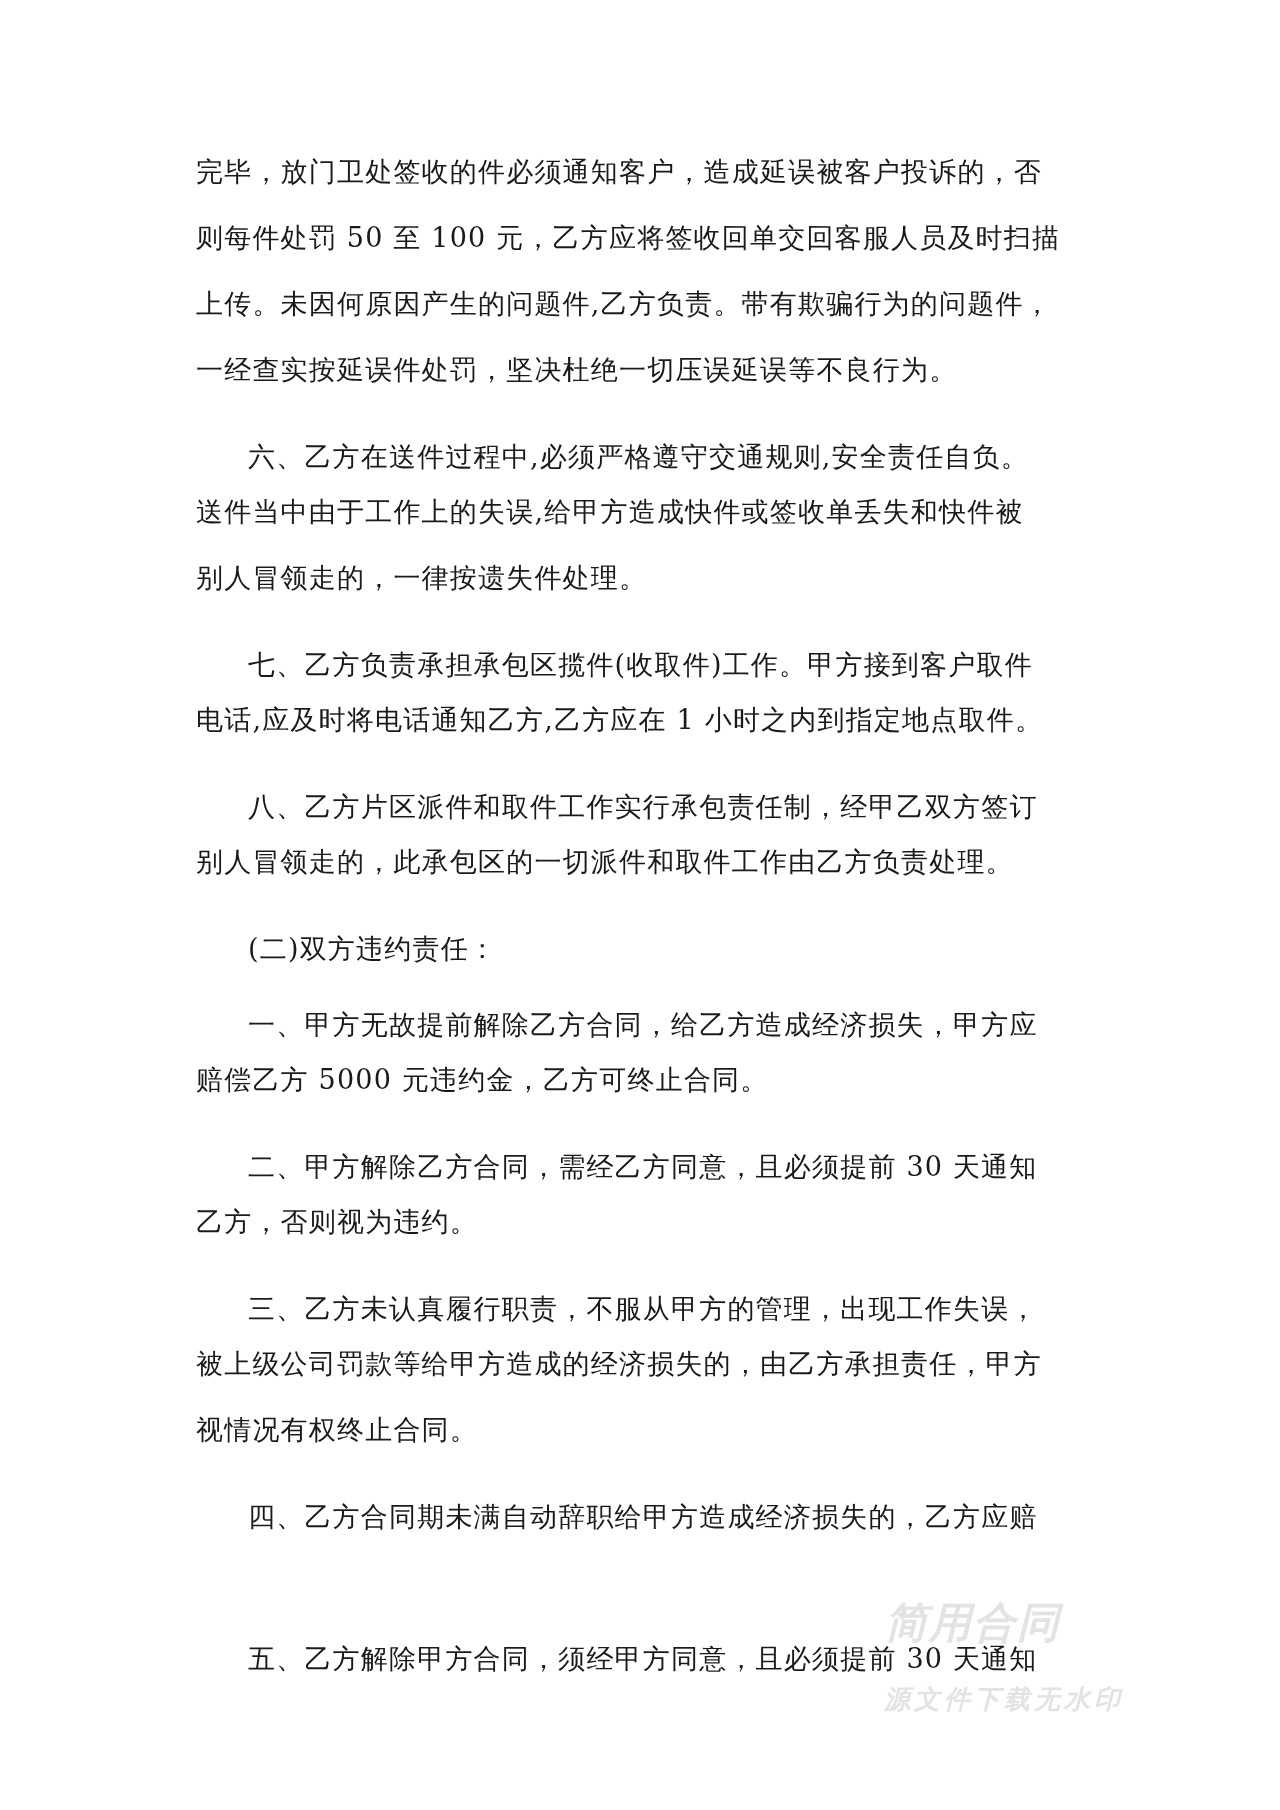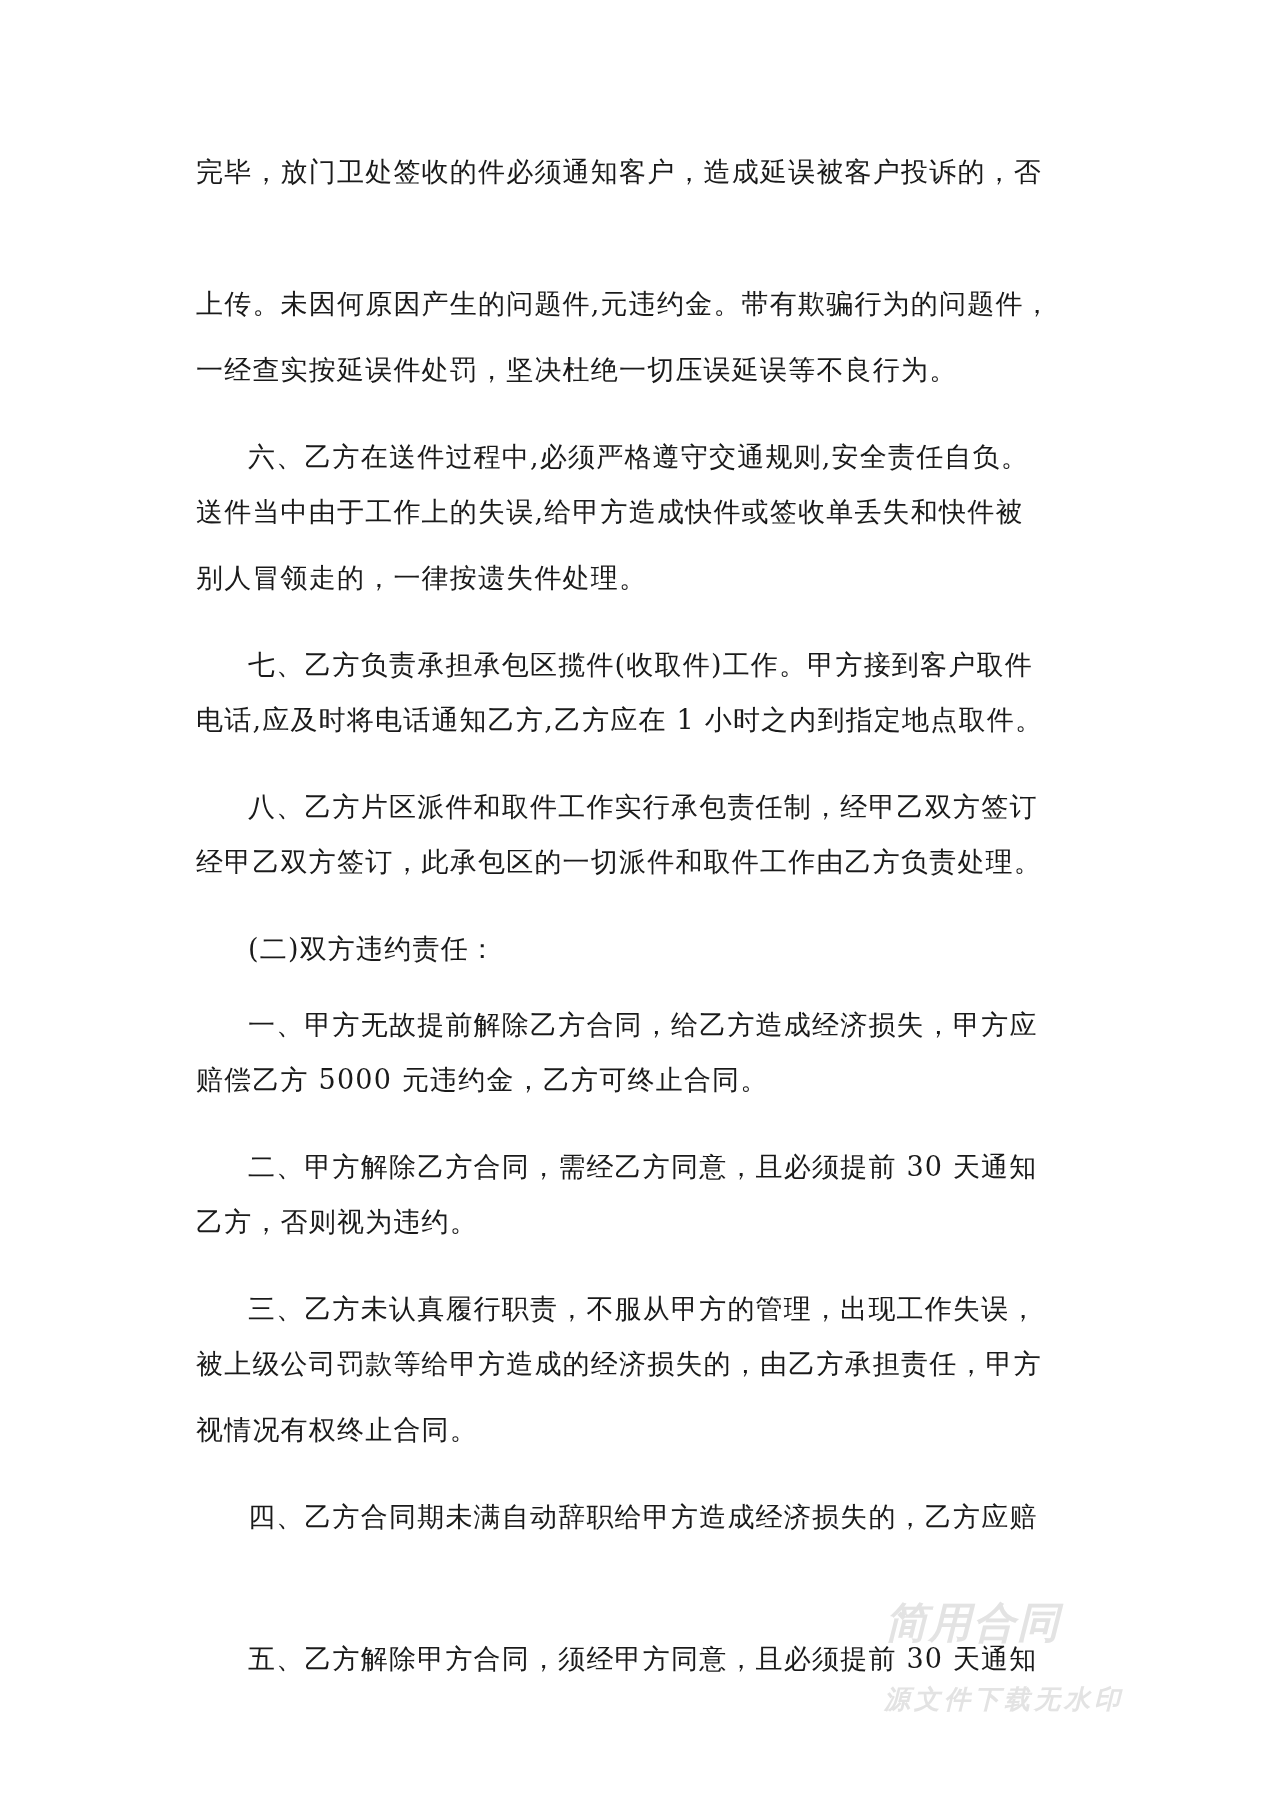--- a/index.html
+++ b/index.html
@@ -12,29 +12,30 @@
   .wm1 { position: absolute; left: 885px; top: 1595px; font-family: "DejaVu Sans", sans-serif;
          font-weight: bold; font-style: italic; font-size: 42px; color: #e3e3e3; letter-spacing: 2px; }
   .wm2 { position: absolute; left: 884px; top: 1682px; font-family: "DejaVu Sans", sans-serif;
          font-weight: bold; font-style: italic; font-size: 26px; color: #e3e3e3; letter-spacing: 4px; }
 </style>
 </head>
 <body>
 
 <div class="page">
   <div class="line" style="top:152px">完毕，放门卫处签收的件必须通知客户，造成延误被客户投诉的，否</div>
-  <div class="line" style="top:284px">上传。未因何原因产生的问题件,元违约金。带有欺骗行为的问题件，</div>
+  <div class="line" style="top:218px">则每件处罚 50 至 100 元，乙方应将签收回单交回客服人员及时扫描</div>
+  <div class="line" style="top:284px">上传。未因何原因产生的问题件,乙方负责。带有欺骗行为的问题件，</div>
   <div class="line" style="top:350px">一经查实按延误件处罚，坚决杜绝一切压误延误等不良行为。</div>
   <div class="line indent" style="top:426px">六、乙方在送件过程中,必须严格遵守交通规则,安全责任自负。</div>
   <div class="line" style="top:492px">送件当中由于工作上的失误,给甲方造成快件或签收单丢失和快件被</div>
   <div class="line" style="top:558px">别人冒领走的，一律按遗失件处理。</div>
   <div class="line indent" style="top:634px">七、乙方负责承担承包区揽件(收取件)工作。甲方接到客户取件</div>
   <div class="line" style="top:700px">电话,应及时将电话通知乙方,乙方应在 1 小时之内到指定地点取件。</div>
   <div class="line indent" style="top:776px">八、乙方片区派件和取件工作实行承包责任制，经甲乙双方签订</div>
-  <div class="line" style="top:842px">经甲乙双方签订，此承包区的一切派件和取件工作由乙方负责处理。</div>
+  <div class="line" style="top:842px">别人冒领走的，此承包区的一切派件和取件工作由乙方负责处理。</div>
   <div class="line indent" style="top:918px">(二)双方违约责任：</div>
   <div class="line indent" style="top:994px">一、甲方无故提前解除乙方合同，给乙方造成经济损失，甲方应</div>
   <div class="line" style="top:1060px">赔偿乙方 5000 元违约金，乙方可终止合同。</div>
   <div class="line indent" style="top:1136px">二、甲方解除乙方合同，需经乙方同意，且必须提前 30 天通知</div>
   <div class="line" style="top:1202px">乙方，否则视为违约。</div>
   <div class="line indent" style="top:1278px">三、乙方未认真履行职责，不服从甲方的管理，出现工作失误，</div>
   <div class="line" style="top:1344px">被上级公司罚款等给甲方造成的经济损失的，由乙方承担责任，甲方</div>
   <div class="line" style="top:1410px">视情况有权终止合同。</div>
   <div class="line indent" style="top:1486px">四、乙方合同期未满自动辞职给甲方造成经济损失的，乙方应赔</div>
   <div class="line indent" style="top:1628px">五、乙方解除甲方合同，须经甲方同意，且必须提前 30 天通知</div>

